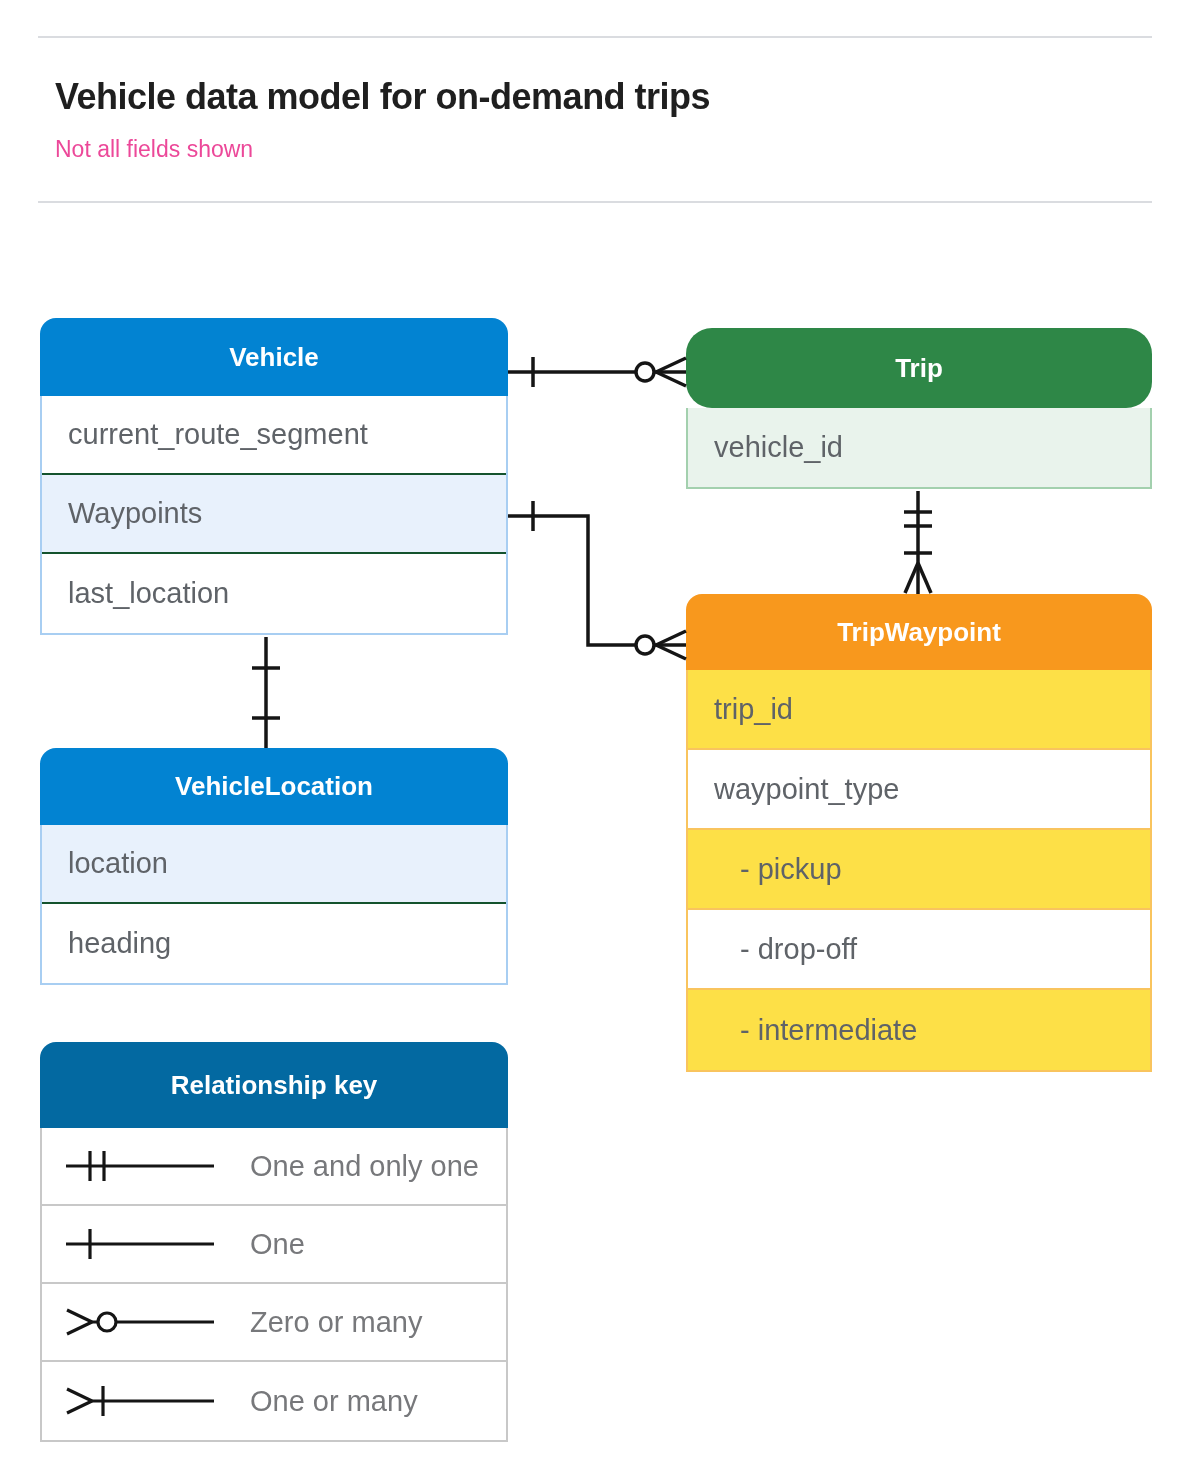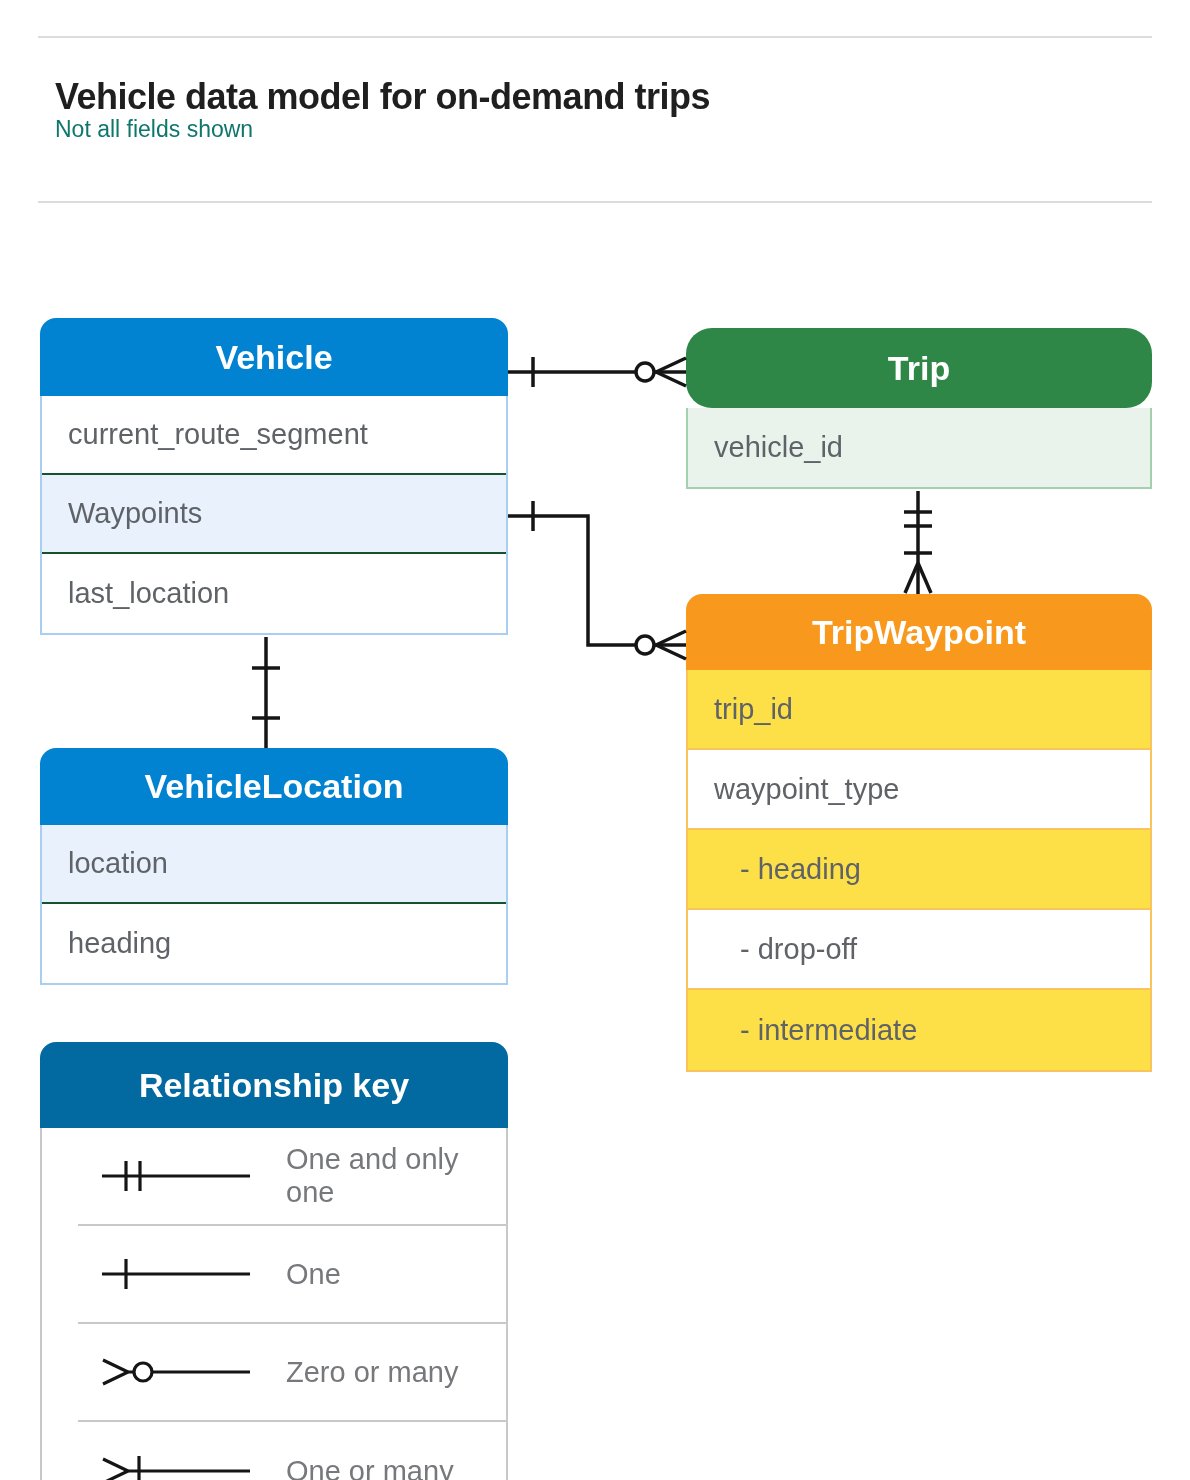--- a/index.html
+++ b/index.html
@@ -26,30 +26,30 @@
     top: 76px;
     margin: 0;
     font-size: 36px;
     font-weight: bold;
     color: #1f1f1f;
     letter-spacing: -0.5px;
   }
   .page-subtitle {
     position: absolute;
     left: 55px;
-    top: 116px;
+    top: 136px;
     font-size: 23px;
-    color: #0f766e;
+    color: #ec4899;
   }
 
   .entity { position: absolute; }
   .ehead {
     border-radius: 16px 16px 0 0;
     color: #ffffff;
-    font-size: 34px;
+    font-size: 26px;
     font-weight: bold;
     display: flex;
     align-items: center;
     justify-content: center;
   }
   .ebody { background: #ffffff; }
   .erow {
     display: flex;
     align-items: center;
     padding-left: 26px;
@@ -81,25 +81,24 @@
 
   
   .head-gray   { background: #0369a1; height: 86px; }
   .body-gray   { border: 2px solid #C8C8C8; border-top: none; }
   .body-gray .legend-row { border-bottom: 2px solid #C8C8C8; }
   .body-gray .legend-row:last-child { border-bottom: none; }
   .row-gray    { background: #EBEBEB; }
   .legend-row {
     display: flex;
     align-items: center;
-    height: 98px;
+    height: 78px;
     padding-left: 20px;
     box-sizing: border-box;
     background: #ffffff;
-    margin-left: 36px;
   }
   .legend-label {
     font-size: 29px;
     color: #77787B;
     margin-left: 28px;
   }
   .legend-sym { flex: none; }
 
   .connectors {
     position: absolute;
@@ -144,21 +143,21 @@
   <div class="entity" style="left:686px; top:594px; width:466px;">
     <div class="ehead head-orange">TripWaypoint</div>
     <div class="ebody body-orange">
       <div class="erow row-orange">
         <span>trip_id</span>
       </div>
       <div class="erow">
         <span>waypoint_type</span>
       </div>
       <div class="erow row-orange indent">
-        <span>- heading</span>
+        <span>- pickup</span>
       </div>
       <div class="erow indent">
         <span>- drop-off</span>
       </div>
       <div class="erow row-orange indent">
         <span>- intermediate</span>
       </div>
     </div>
   </div>
 

